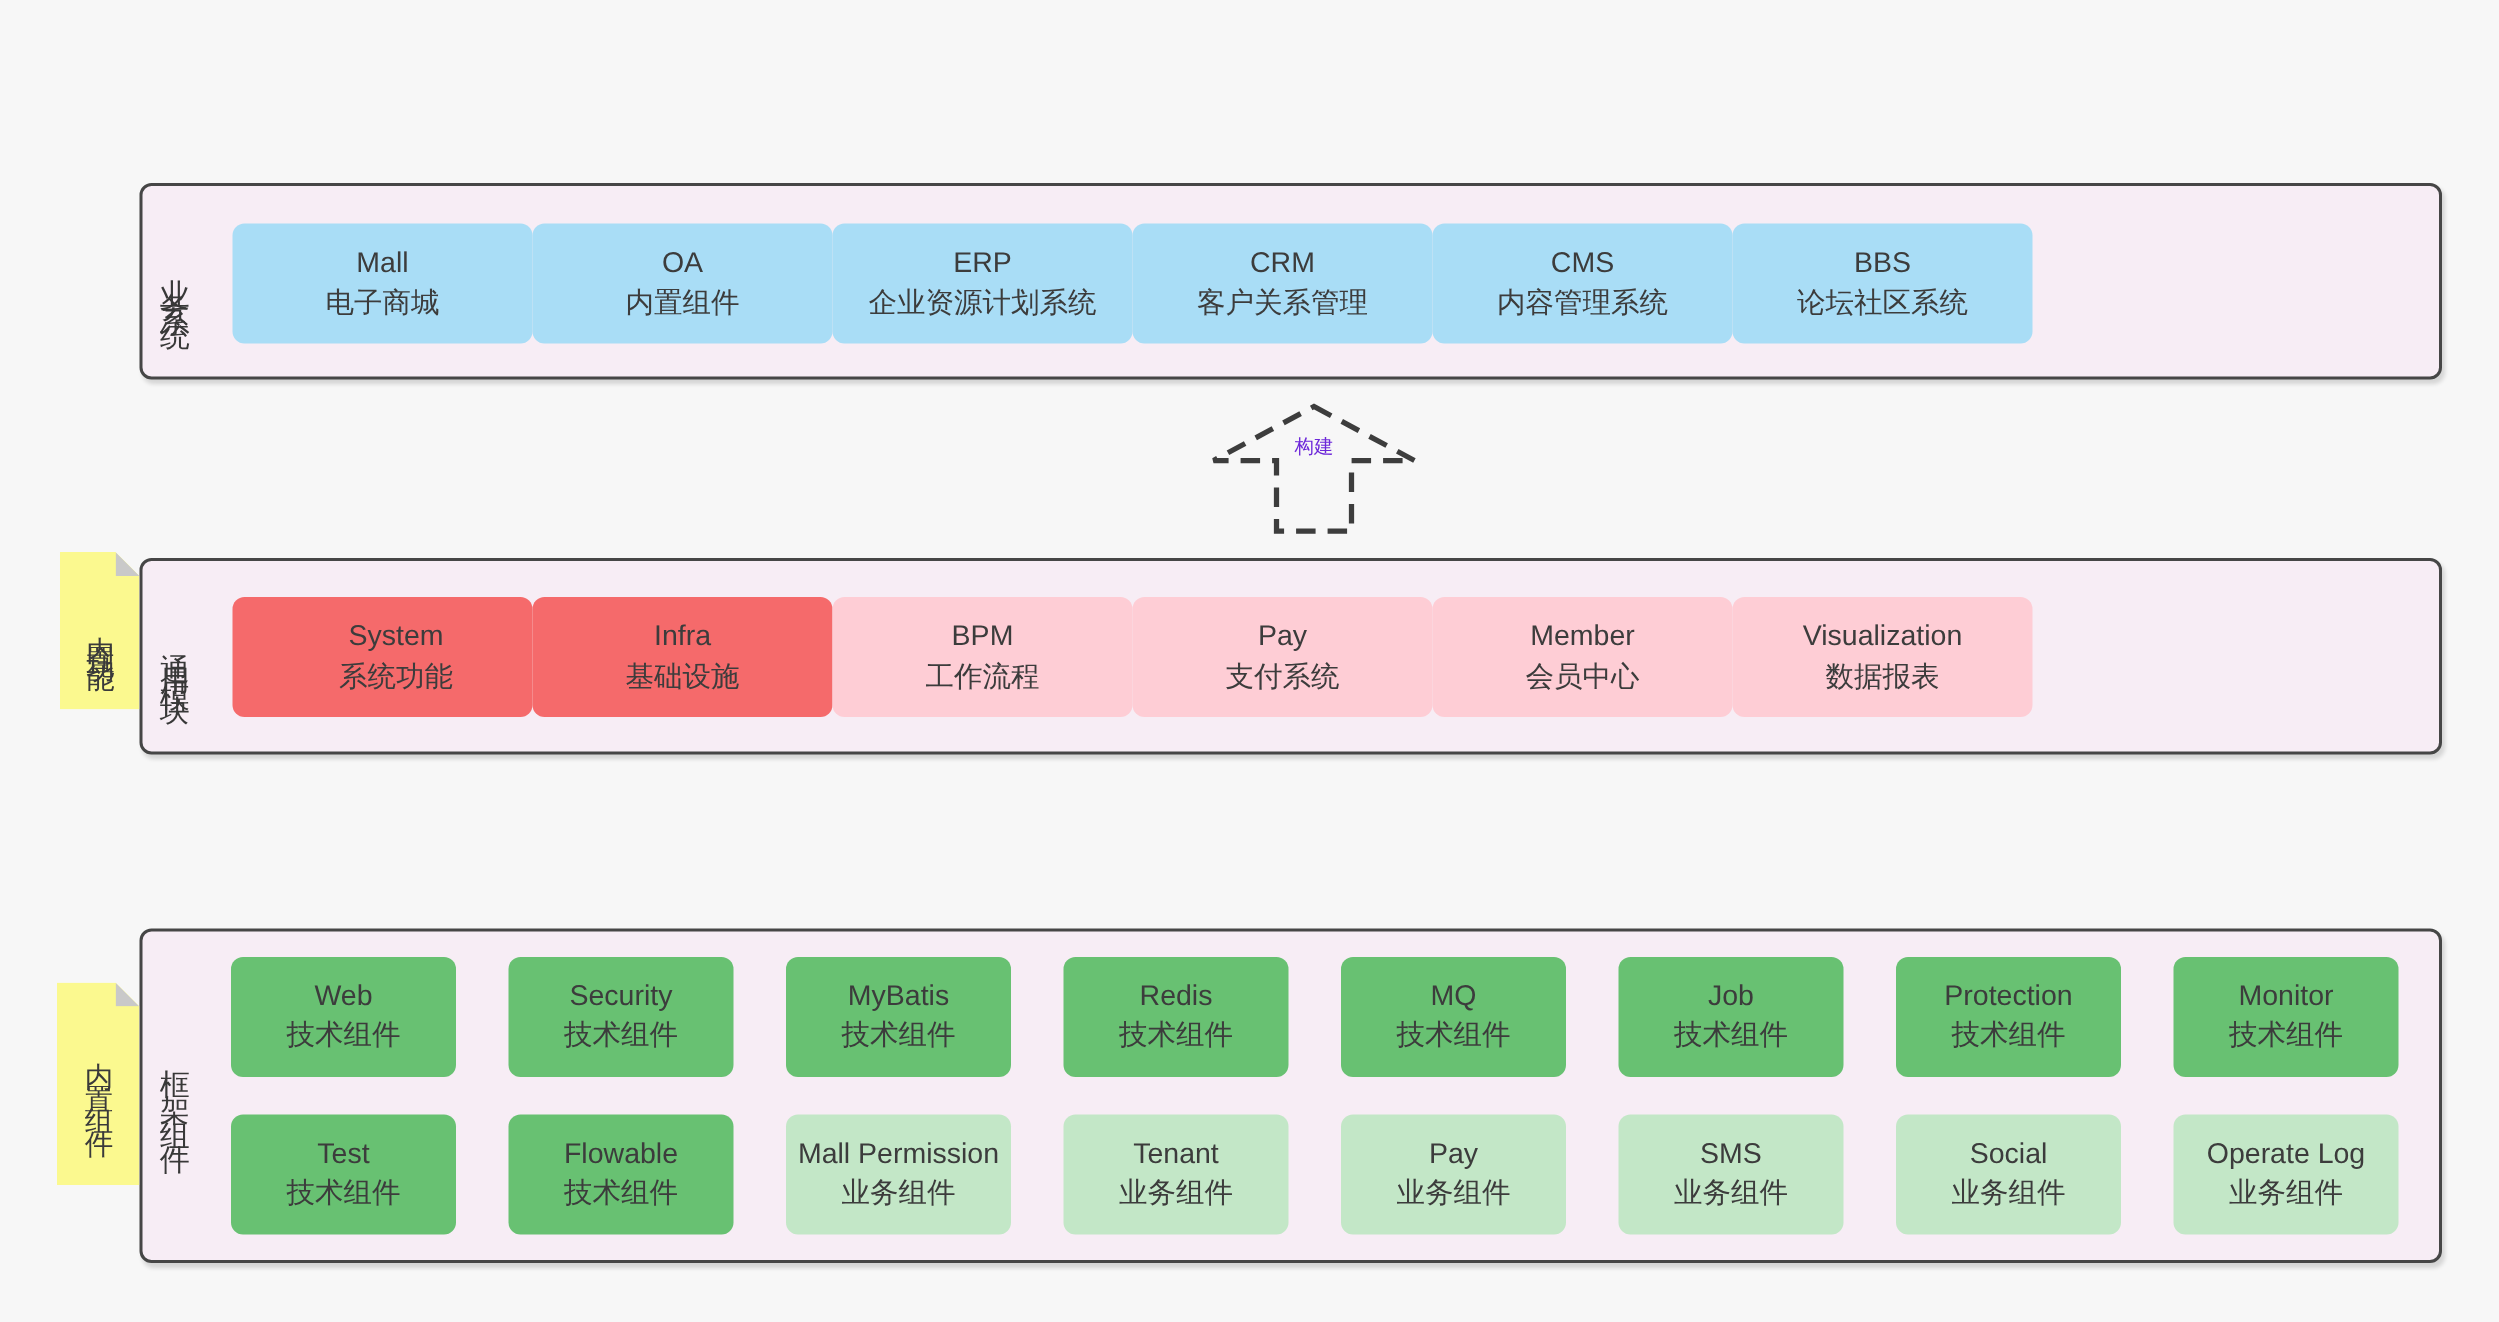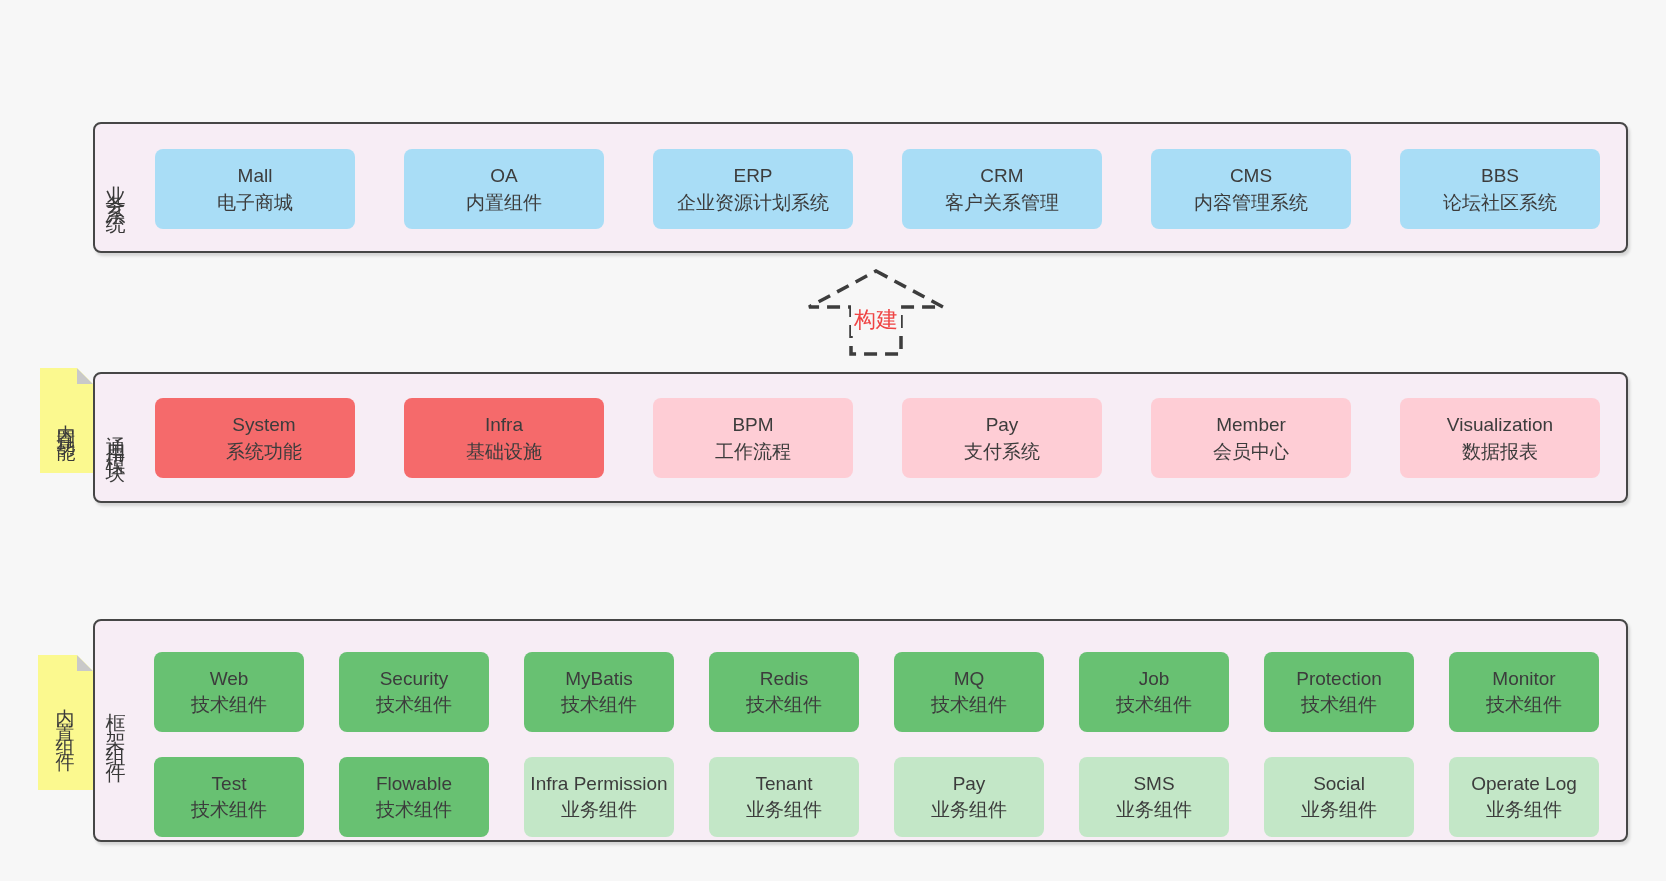--- a/index.html
+++ b/index.html
@@ -30,23 +30,23 @@
     transform:translateY(-50%);
     writing-mode:vertical-rl;text-orientation:upright;
     font-size:20px;letter-spacing:9px;line-height:1;
     color:#383838;
   }
   #sec-components .side-label{letter-spacing:17px;}
 
   .rows-wrap{position:absolute;display:flex;flex-direction:column;gap:25px;}
   #sec-business   .rows-wrap{left:60px;top:25px;}
   #sec-modules    .rows-wrap{left:60px;top:24px;}
-  #sec-components .rows-wrap{left:59px;top:31px;}
-
-  .box-row{display:flex;gap:49px;}
+  #sec-components .rows-wrap{left:59px;top:17px;}
+
+  .box-row{display:flex;}
   #sec-components .box-row{gap:35px;}
 
   .box{
     width:200px;height:80px;border-radius:8px;
     display:flex;flex-direction:column;justify-content:center;align-items:center;
     text-align:center;font-size:19px;line-height:27px;color:#3c3c3c;
     padding:0 6px;box-sizing:border-box;
   }
   #sec-components .box{width:150px;line-height:26px;}
 
@@ -67,23 +67,23 @@
     writing-mode:vertical-rl;text-orientation:upright;
     font-size:19px;letter-spacing:6px;line-height:1;color:#3a3a3a;
   }
   #note-components .note-text{letter-spacing:15px;}
 
   .arrow{position:absolute;}
   #arrow-build    {left:806px;top:268px;width:140px;height:88px;}
   #arrow-implement{left:821px;top:514px;width:140px;height:90px;}
   .arrow svg{position:absolute;inset:0;width:100%;height:100%;}
   .arrow-label{
-    position:absolute;left:50%;top:36px;transform:translateX(-50%);
+    position:absolute;left:50%;top:20px;transform:translateX(-50%);
     background:var(--page-bg);padding:1px 3px;
-    font-size:22px;white-space:nowrap;color:#ef4444;
+    font-size:13px;white-space:nowrap;color:#6d28d9;
   }
 </style>
 </head>
 <body>
 
 <div id="canvas">
 
   <div class="panel" id="sec-business">
     <div class="side-label">业务系统</div>
     <div class="rows-wrap">
@@ -200,21 +200,21 @@
         <div class="box-row">
           <div class="box" style="background: var(--green-dark);">
             <div class="box-title">Test</div>
             <div class="box-subtitle">技术组件</div>
           </div>
           <div class="box" style="background: var(--green-dark);">
             <div class="box-title">Flowable</div>
             <div class="box-subtitle">技术组件</div>
           </div>
           <div class="box" style="background: var(--green-light);">
-            <div class="box-title">Infra Permission</div>
+            <div class="box-title">Mall Permission</div>
             <div class="box-subtitle">业务组件</div>
           </div>
           <div class="box" style="background: var(--green-light);">
             <div class="box-title">Tenant</div>
             <div class="box-subtitle">业务组件</div>
           </div>
           <div class="box" style="background: var(--green-light);">
             <div class="box-title">Pay</div>
             <div class="box-subtitle">业务组件</div>
           </div>

